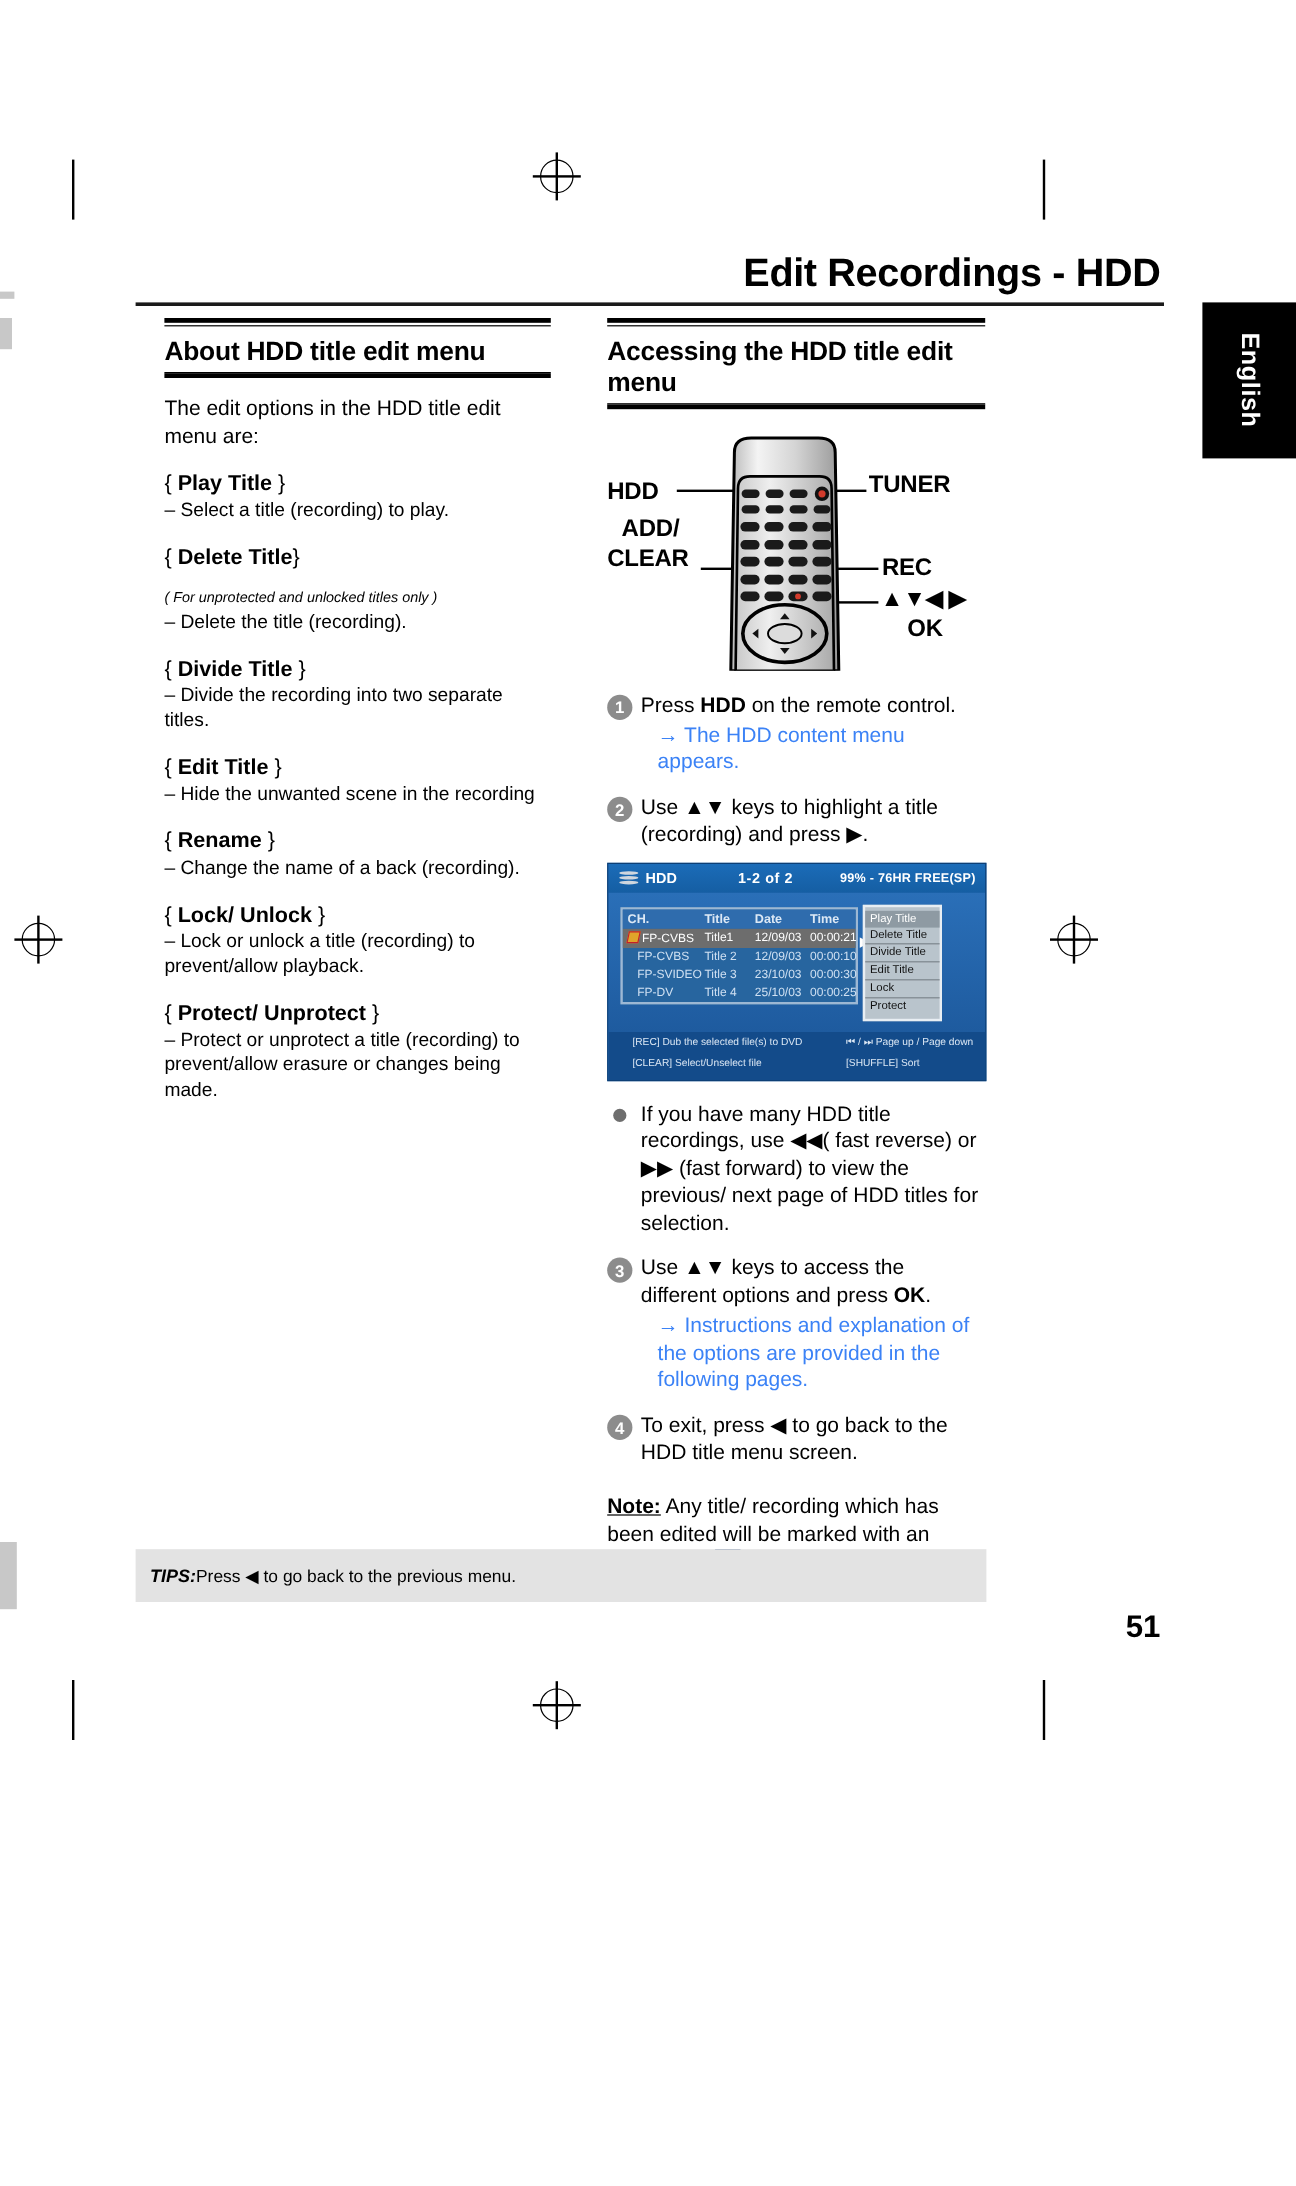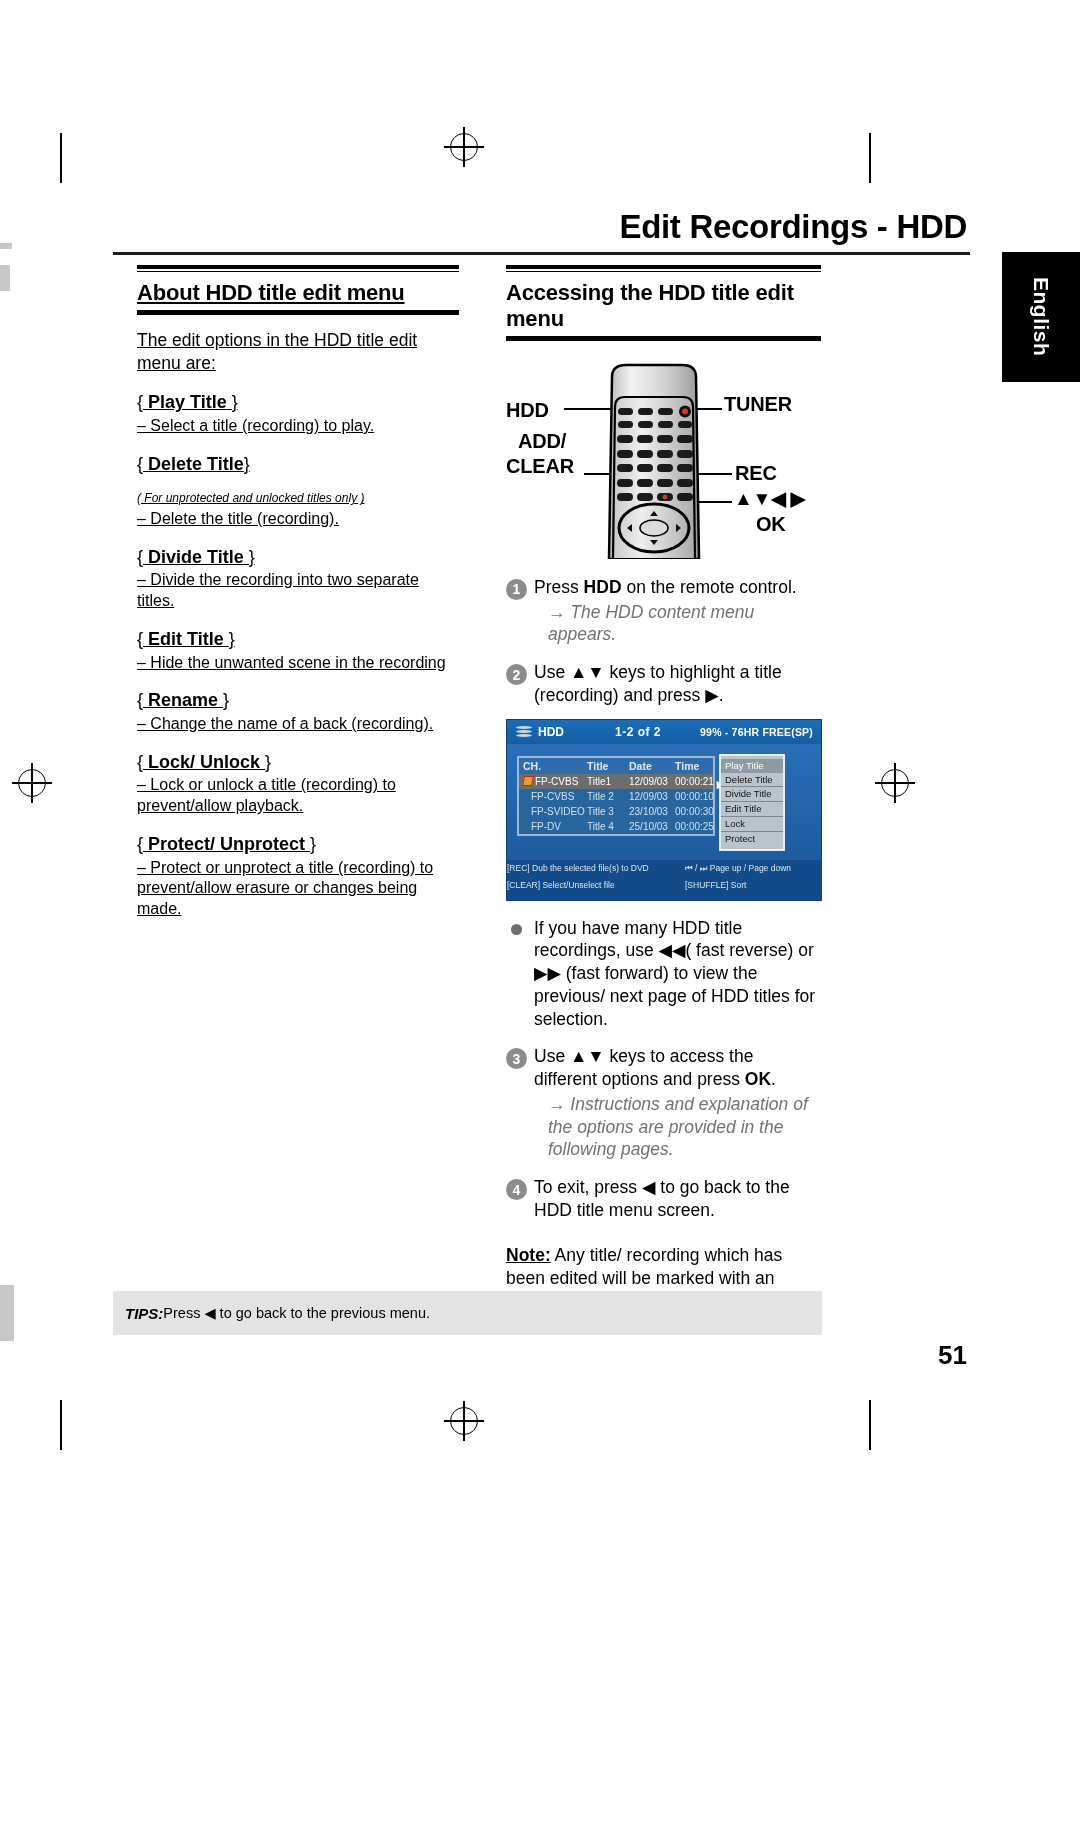--- a/index.html
+++ b/index.html
@@ -28,21 +28,21 @@
   }
 
   
   .page-title{
     position:absolute;right:113px;top:208px;
     font-size:33px;font-weight:bold;letter-spacing:-.3px;
   }
   .title-rule{position:absolute;left:113px;right:110px;top:252px;height:3px;background:#1a1a1a;}
 
   
-  .col-left{position:absolute;left:137px;top:265px;width:322px;text-decoration:underline;}
+  .col-left{position:absolute;left:137px;top:265px;width:322px;}
   .col-right{position:absolute;left:506px;top:265px;width:315px;}
 
   .sec-head{font-size:22px;font-weight:bold;line-height:1.18;letter-spacing:-.2px;}
   .rule-double{margin:4px 0 0 0;}
   .rule-double .r1{height:4px;background:#000;}
   .rule-double .r2{height:1px;background:#000;margin-top:2px;}
   .rule-top .r1{height:4px;background:#000;}
   .rule-top .r2{height:1px;background:#000;margin-top:2px;}
 
   .body-text{font-size:17.5px;line-height:1.33;margin-top:14px;}
@@ -59,21 +59,21 @@
 
   
   .step{display:flex;margin-top:15px;font-size:17.5px;line-height:1.3;}
   .num{
     flex:0 0 auto;width:21px;height:21px;border-radius:50%;background:#8c8c8c;color:#fff;
     font-size:14px;font-weight:bold;display:flex;align-items:center;justify-content:center;
     margin-right:7px;margin-top:3px;
   }
   .step-body{flex:1 1 auto;}
   .sub{display:block;margin-top:2px;}
-  .arrow-note{color:#737373;font-style:italic;}
+  .arrow-note{color:#3b82f6;}
   .bullet-step{display:flex;margin-top:16px;font-size:17.5px;line-height:1.3;}
   .dot{flex:0 0 auto;width:11px;height:11px;border-radius:50%;background:#6e6e6e;margin:7px 12px 0 5px;}
   b.k{font-weight:bold;}
 
   
   .tv{
     position:relative;width:314px;height:180px;margin-top:12px;
     background:#1d5fa8;border:1px solid #0d3f75;
     font-family:"Liberation Sans", sans-serif;overflow:hidden;
   }
@@ -102,21 +102,21 @@
             border:1px solid #c3202a;transform:skewX(-12deg);vertical-align:-1px;}
   .cursor-r{position:absolute;right:-12px;top:20px;color:#fff;font-size:11px;}
   .tv-menu{
     position:absolute;left:212px;top:10px;width:62px;background:#b9c4cc;border:2px solid #e8eef3;
     padding:3px 0;
   }
   .tv-mi{font-size:9.5px;color:#111;padding:1px 4px;line-height:1.25;}
   .tv-mi.first{background:#8e9aa3;color:#fff;}
   .tv-mi.ul{border-bottom:1px solid #7d868d;}
   .tv-foot{position:absolute;left:0;right:0;bottom:0;height:40px;background:#134b8a;color:#dbe7f4;}
-  .tv-foot .ln{display:flex;align-items:center;font-size:8.5px;padding:3px 8px 0 0;}
+  .tv-foot .ln{display:flex;align-items:center;font-size:8.5px;padding:3px 8px 0 20px;}
   .tv-foot .ln .a{width:178px;}
   .tv-foot .ln .b{flex:1;}
 
   
   .note{font-size:17.5px;line-height:1.32;margin-top:22px;}
   .note u{text-decoration:underline;font-weight:bold;}
   .edit-icon{
     display:inline-block;width:19px;height:17px;background:#2a5fa8;border:1px solid #1b3f72;
     position:relative;vertical-align:-3px;margin-right:2px;
   }

